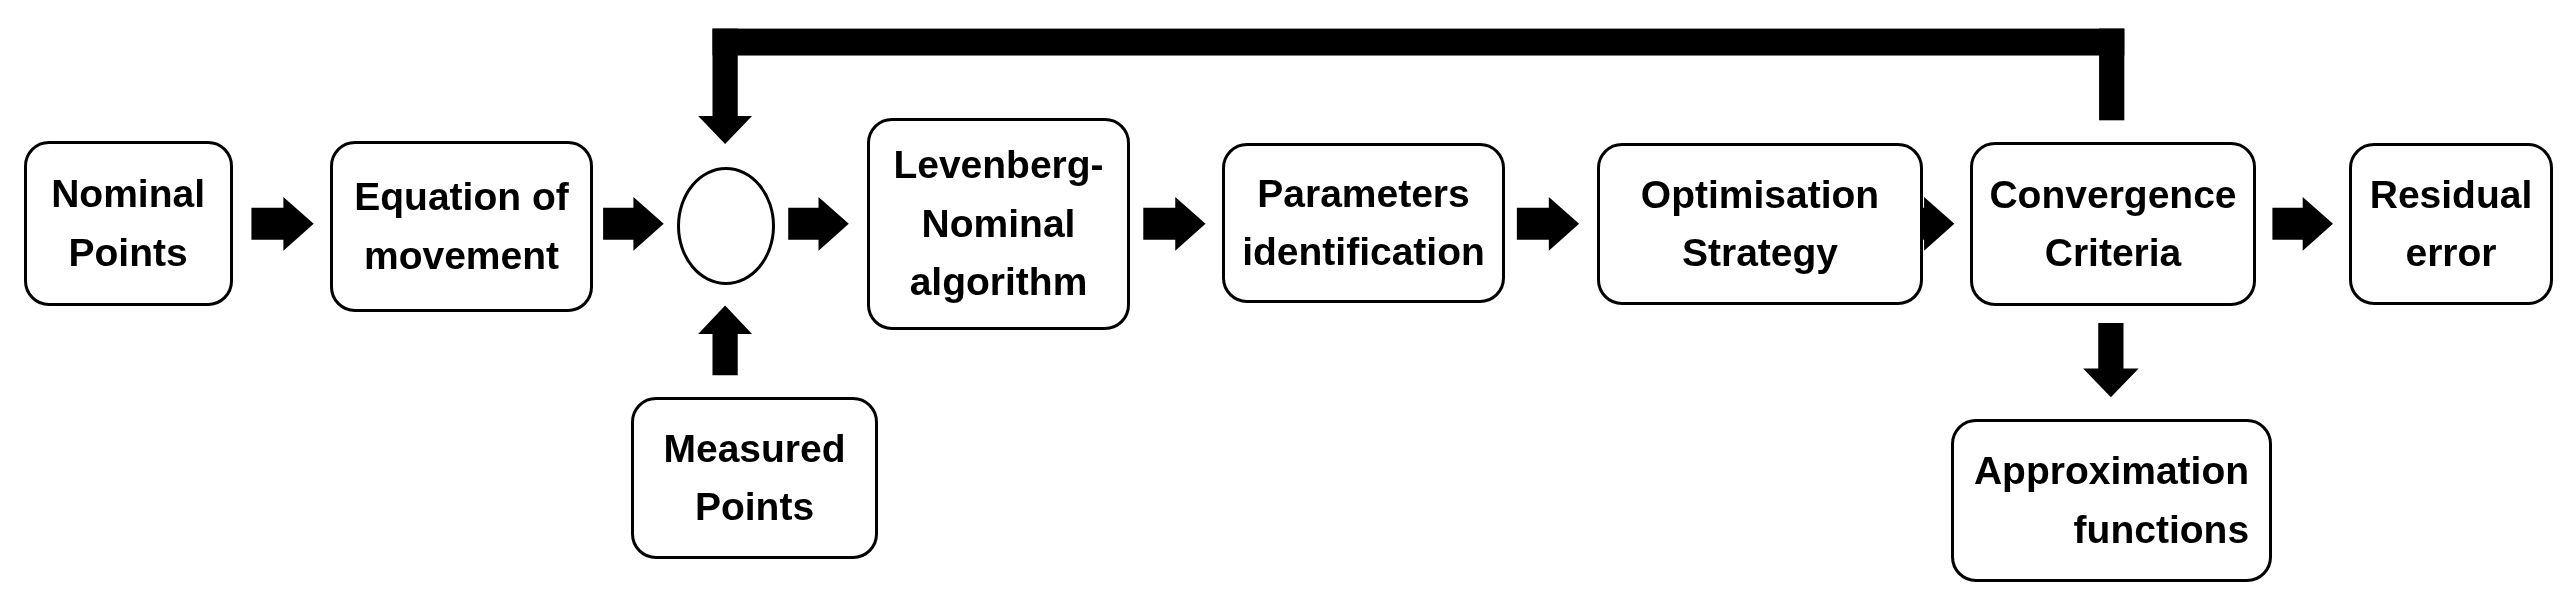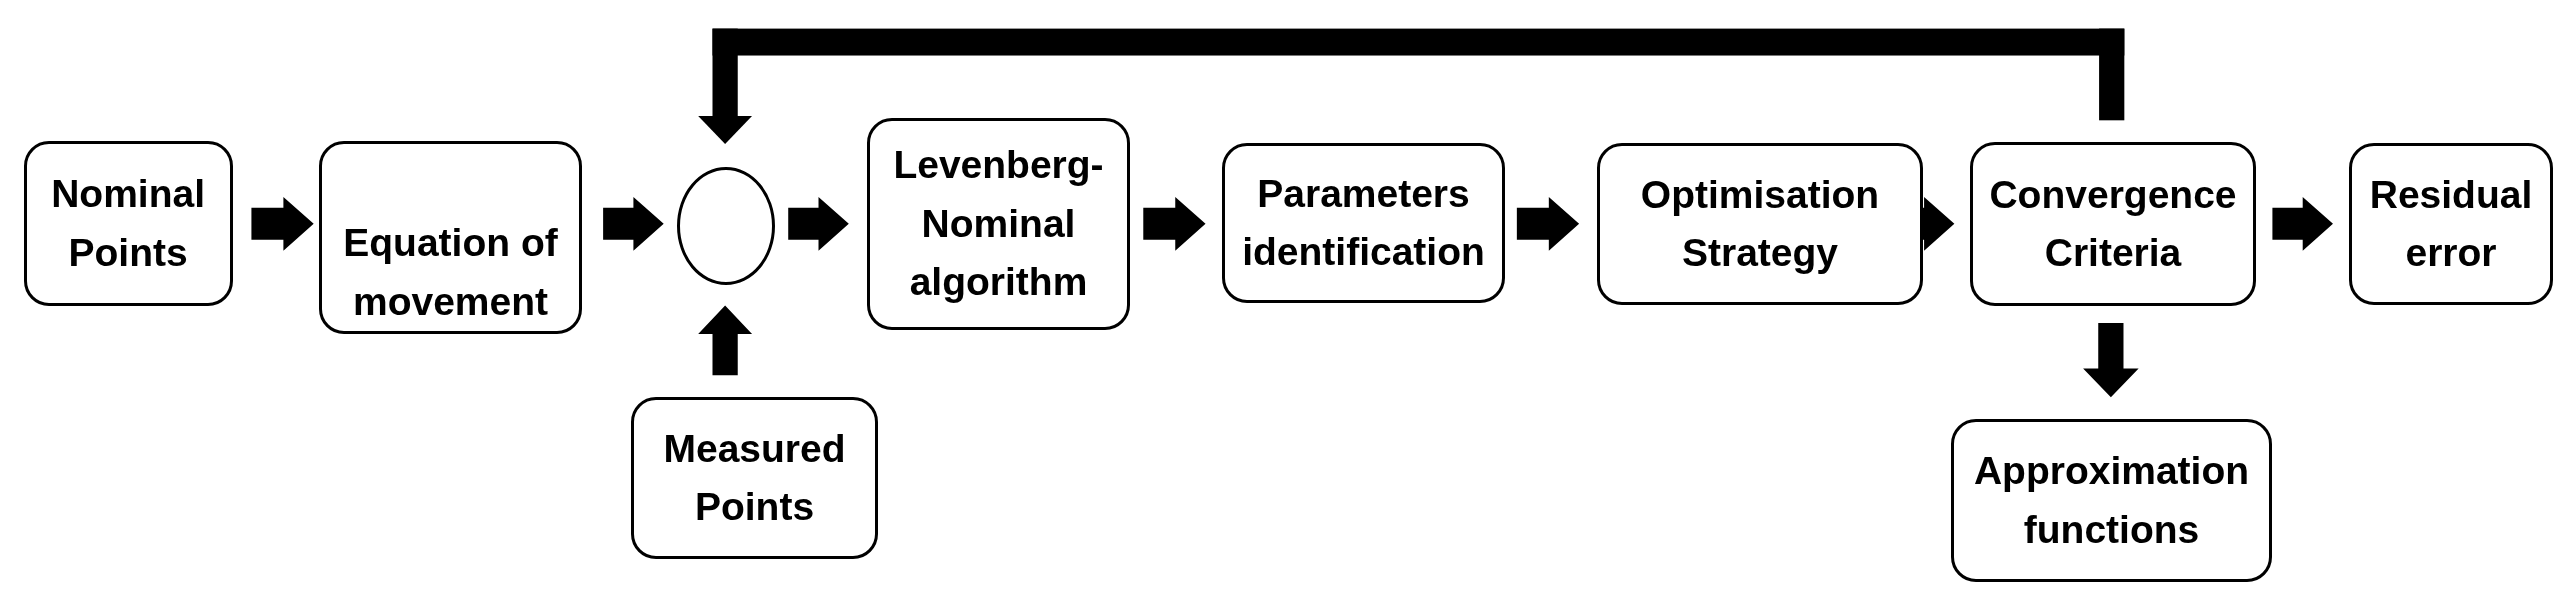--- a/index.html
+++ b/index.html
@@ -43,29 +43,29 @@
   }
   .node .label {
     white-space: pre-line;
     display: block;
   }
   .node.ellipse {
     border-radius: 50%;
   }
   
   #node-nominal       { left: 23.6px;   top: 141px; width: 209px; height: 165px; text-align: center; }
-  #node-equation      { left: 319px;  top: 141px; width: 263px; height: 193px; align-items: flex-end; }
+  #node-equation      { left: 330px;  top: 141px; width: 263px; height: 171px; }
   #node-junction      { left: 677px;  top: 167px; width: 98px; height: 118px; }
   #node-levenberg     { left: 867px; top: 118px; width: 263px; height: 212px; }
   #node-parameters    { left: 1222px; top: 143px; width: 283px; height: 160px; }
   #node-optimisation  { left: 1597px; top: 143px; width: 326px; height: 162px; }
   #node-convergence   { left: 1970px; top: 142px; width: 286px; height: 164px; }
   #node-residual      { left: 2349px; top: 143px; width: 204px; height: 162px; }
   #node-measured      { left: 631px;  top: 397px; width: 247px; height: 162px; }
-  #node-approximation { left: 1951px; top: 419px; width: 321px; height: 163px; }
+  #node-approximation { left: 1951px; top: 419px; width: 321px; height: 163px; text-align: right; }
 </style>
 </head>
 <body>
 
 <div class="canvas">
 
   <svg class="connectors" viewBox="0 0 3060 725" xmlns="http://www.w3.org/2000/svg" aria-hidden="true">
 
     <polygon points="298,247 336,247 336,234 372,266 336,298 336,285 298,285"></polygon>
     <polygon points="716,247 752,247 752,234 788,266 752,298 752,285 716,285"></polygon>

